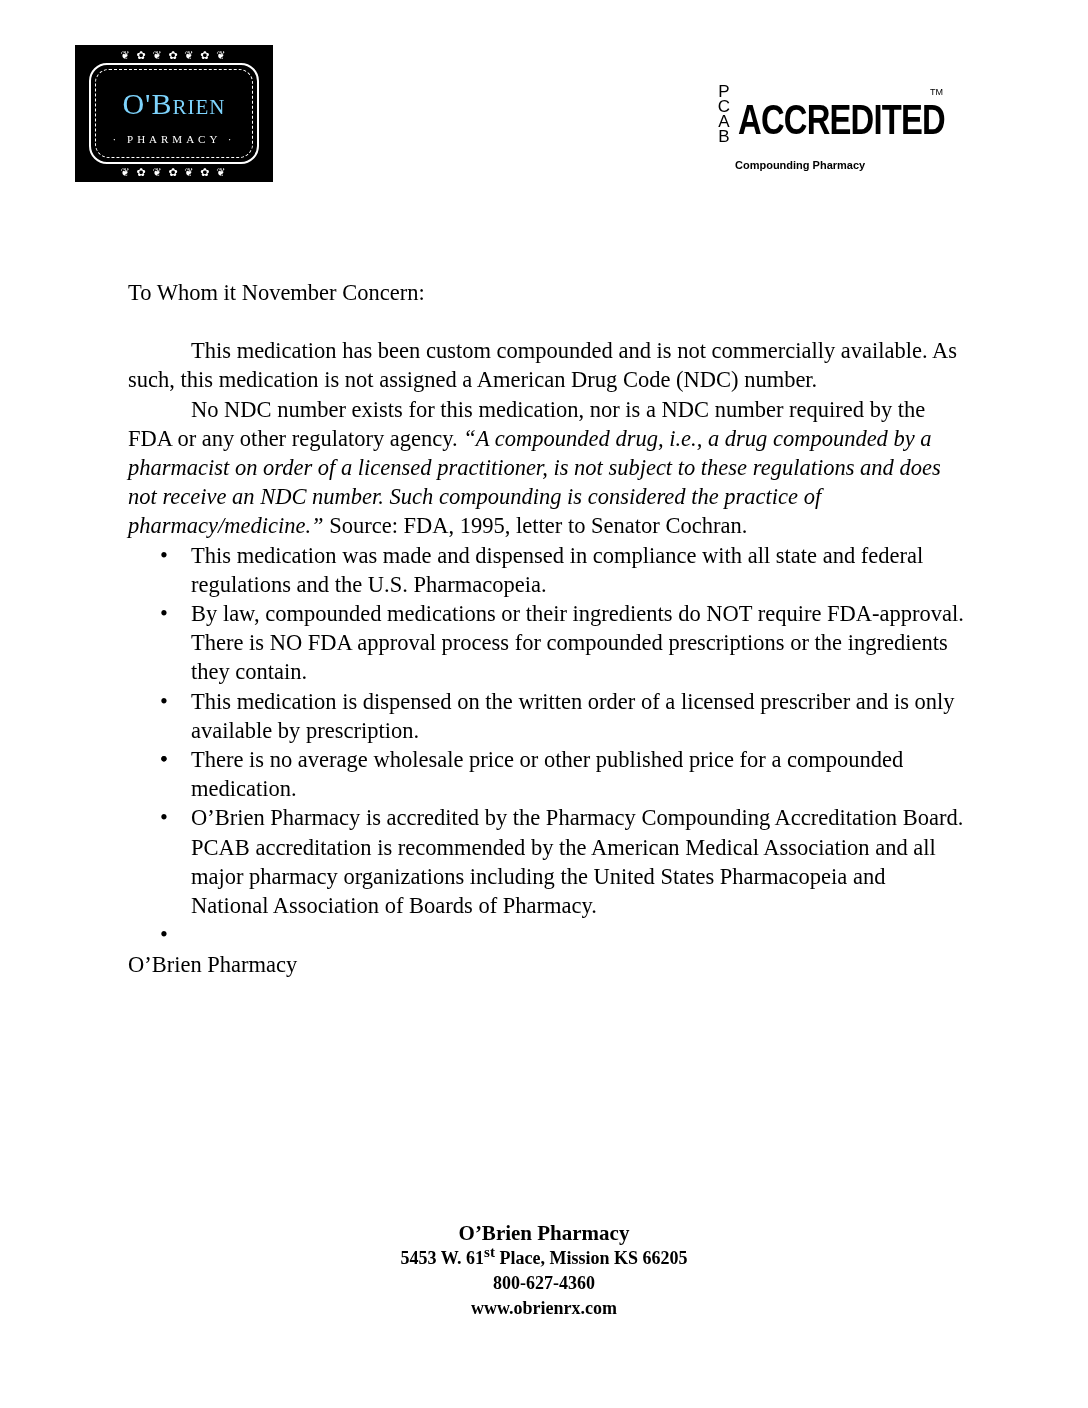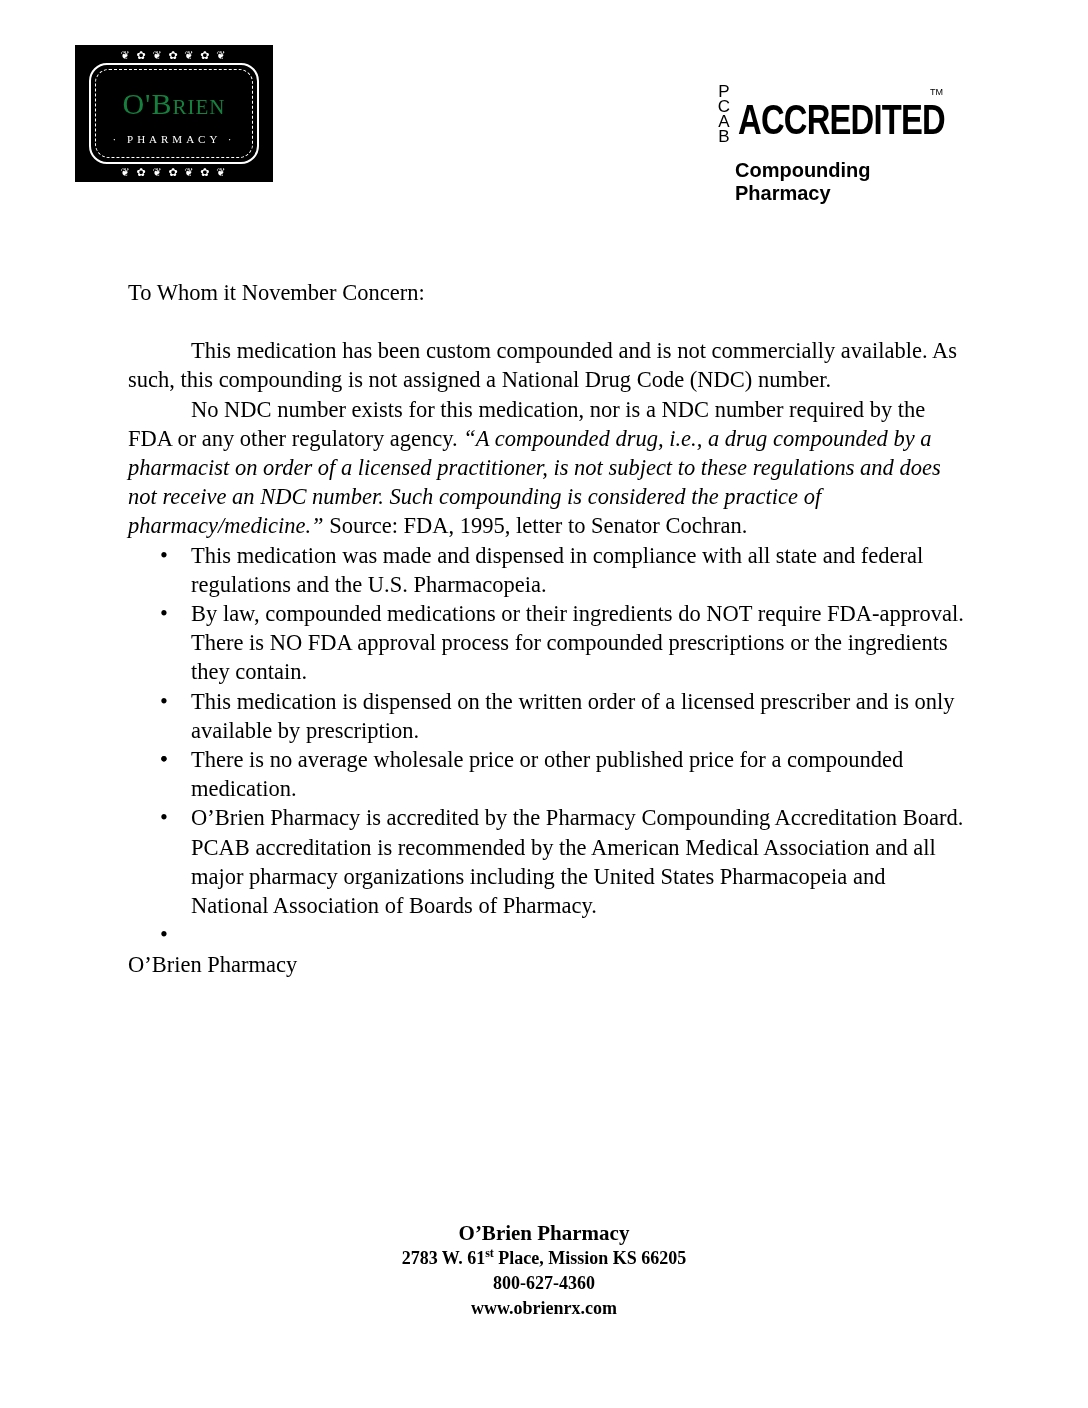--- a/index.html
+++ b/index.html
@@ -7,45 +7,45 @@
          font-family: "Liberation Serif", "DejaVu Serif", serif; color: #000; }
   .logo-obrien { position: absolute; left: 75px; top: 45px; width: 198px; height: 137px; background: #000;
          display: flex; flex-direction: column; align-items: center; justify-content: center; }
   .logo-obrien .frame { position: absolute; left: 14px; top: 18px; right: 14px; bottom: 18px;
          border: 2px solid #fff; border-radius: 18px; }
   .logo-obrien .frame2 { position: absolute; left: 20px; top: 24px; right: 20px; bottom: 24px;
          border: 1px dashed #fff; border-radius: 14px; }
   .logo-obrien .orn-top, .logo-obrien .orn-bot { position: absolute; left: 0; right: 0; height: 14px;
          color: #fff; font-size: 11px; text-align: center; letter-spacing: 2px; line-height: 14px; }
   .logo-obrien .orn-top { top: 3px; } .logo-obrien .orn-bot { bottom: 3px; }
-  .logo-obrien .name { color: #15803d; font-size: 30px; letter-spacing: 1px; position: relative; z-index: 1; margin-top: 4px;
+  .logo-obrien .name { color: #7dd3fc; font-size: 30px; letter-spacing: 1px; position: relative; z-index: 1; margin-top: 4px;
          font-variant: small-caps; }
   .logo-obrien .sub { color: #fff; font-size: 11px; letter-spacing: 4px; position: relative; z-index: 1; margin-top: 12px; }
   .logo-pcab { position: absolute; left: 716px; top: 84px; width: 240px; height: 96px; }
   .pcab-vert { position: absolute; left: 0; top: 0; width: 16px; display: flex; flex-direction: column;
          font-family: "Liberation Sans", sans-serif; font-size: 17px; line-height: 15px; text-align: center; }
   .pcab-word { position: absolute; left: 22px; top: 14px; font-family: "Liberation Sans", sans-serif;
          font-weight: bold; font-size: 42px; line-height: 44px; transform: scaleX(0.78); transform-origin: left top;
          letter-spacing: -1px; }
   .pcab-tm { position: absolute; left: 214px; top: 3px; font-family: "Liberation Sans", sans-serif; font-size: 9px; }
   .pcab-sub { position: absolute; left: 19px; top: 75px; font-family: "Liberation Sans", sans-serif; font-weight: bold;
-         font-size: 20px; letter-spacing: 0px; }
+         font-size: 11px; letter-spacing: 0px; }
   .letter { position: absolute; left: 128px; top: 278px; width: 840px; font-size: 22.5px; line-height: 29.2px; }
   .letter p { margin: 0; }
   .salutation { margin-bottom: 29px !important; }
   .indent { text-indent: 63px; }
   .letter ul { margin: 0; padding: 0; list-style: none; }
   .letter li { position: relative; padding-left: 63px; }
   .letter li .bullet { position: absolute; left: 32px; top: 0; }
   .bold-italic { font-weight: bold; font-style: italic; }
   .signoff { margin-top: 30px !important; }
   .footer { position: absolute; left: 0; width: 1088px; top: 1220px; text-align: center; font-weight: bold; }
   .footer .fname { font-size: 21px; line-height: 26px; }
   .footer .fline { font-size: 18px; line-height: 25px; }
-  sup { font-size: 12px; line-height: 0; }
+  sup { font-size: 15px; line-height: 0; }
 </style>
 </head>
 <body>
 
 <div class="logo-obrien">
   <div class="orn-top">❦ ✿ ❦ ✿ ❦ ✿ ❦</div>
   <div class="frame"></div>
   <div class="frame2"></div>
   <div class="name">O'Brien</div>
   <div class="sub">· PHARMACY ·</div>
@@ -59,32 +59,32 @@
     <span>A</span>
     <span>B</span>
   </div>
   <div class="pcab-word">ACCREDITED</div>
   <div class="pcab-tm">TM</div>
   <div class="pcab-sub">Compounding Pharmacy</div>
 </div>
 
 <div class="letter">
   <p class="salutation">To Whom it November Concern:</p>
-  <p class="indent">This medication has been custom compounded and is not commercially available.  As such, this compounding is not assigned a National Drug Code (NDC) number.</p>
+  <p class="indent">This medication has been custom compounded and is not commercially available.  As such, this medication is not assigned a American Drug Code (NDC) number.</p>
   <p class="indent"><span>No NDC number exists for this medication, nor is a NDC number required by the FDA or any other regulatory agency.  </span><em>“A compounded drug, i.e., a drug compounded by a pharmacist on order of a licensed practitioner, is not subject to these regulations and does not receive an NDC number. Such compounding is considered the practice of pharmacy/medicine.”</em><span>  Source: FDA, 1995, letter to Senator Cochran.</span></p>
   <ul>
     <li><span class="bullet">•</span><span>This medication was made and dispensed in compliance with all state and federal regulations and the U.S. Pharmacopeia.</span></li>
     <li><span class="bullet">•</span><span>By law, compounded medications or their ingredients do NOT require FDA-approval.  There is NO FDA approval process for compounded prescriptions or the ingredients they contain.</span></li>
     <li><span class="bullet">•</span><span>This medication is dispensed on the written order of a licensed prescriber and is only available by prescription.</span></li>
     <li><span class="bullet">•</span></li>
     <li><span class="bullet">•</span><span>There is no average wholesale price or other published price for a compounded medication.</span></li>
     <li><span class="bullet">•</span><span>O’Brien Pharmacy is accredited by the Pharmacy Compounding Accreditation Board.  PCAB accreditation is recommended by the American Medical Association and all major pharmacy organizations including the United States Pharmacopeia and National Association of Boards of Pharmacy.</span></li>
     <li><span class="bullet">•</span></li>
   </ul>
   <p class="signoff">O’Brien Pharmacy</p>
 </div>
 
 <div class="footer">
   <div class="fname">O’Brien Pharmacy</div>
-  <div class="fline"><span>2783 W. 61</span><sup>st</sup><span> Place, Mission  KS  66205</span></div>
+  <div class="fline"><span>5453 W. 61</span><sup>st</sup><span> Place, Mission  KS  66205</span></div>
   <div class="fline">800-627-4360</div>
   <div class="fline">www.obrienrx.com</div>
 </div>
 
 </body></html>

